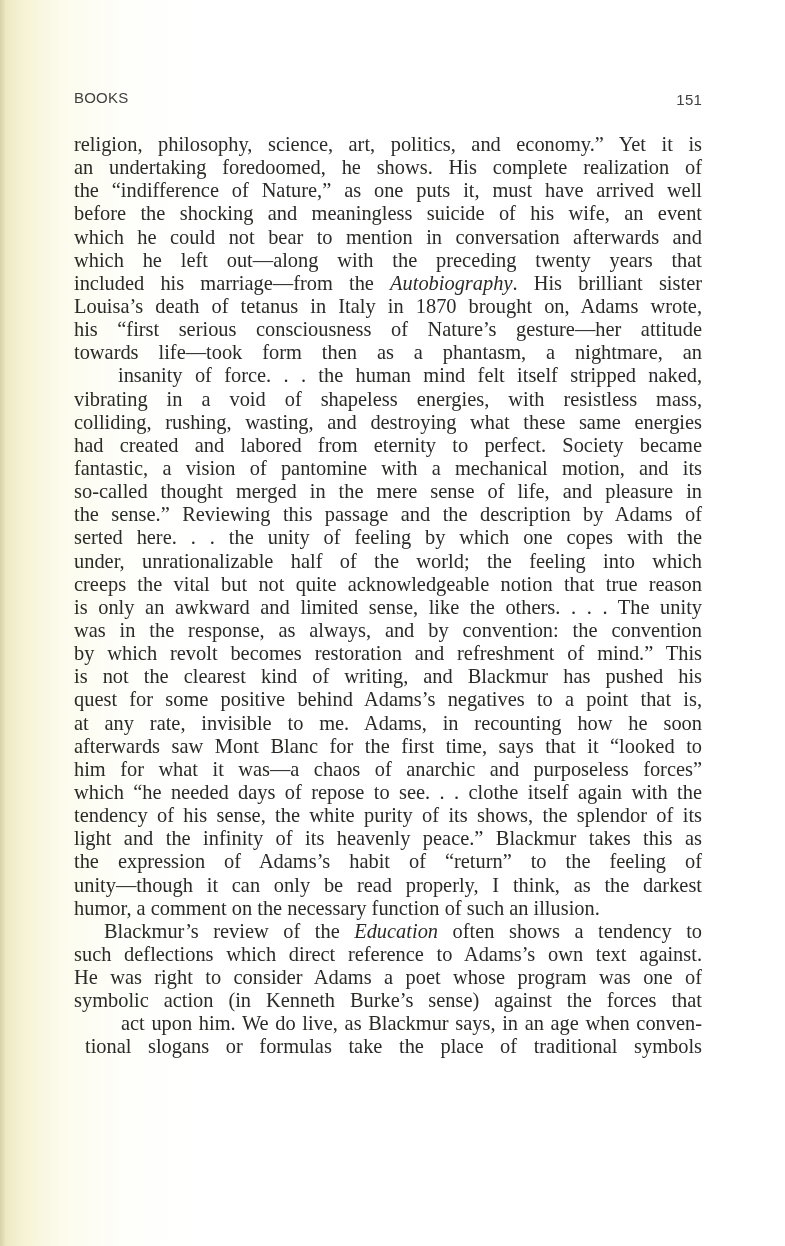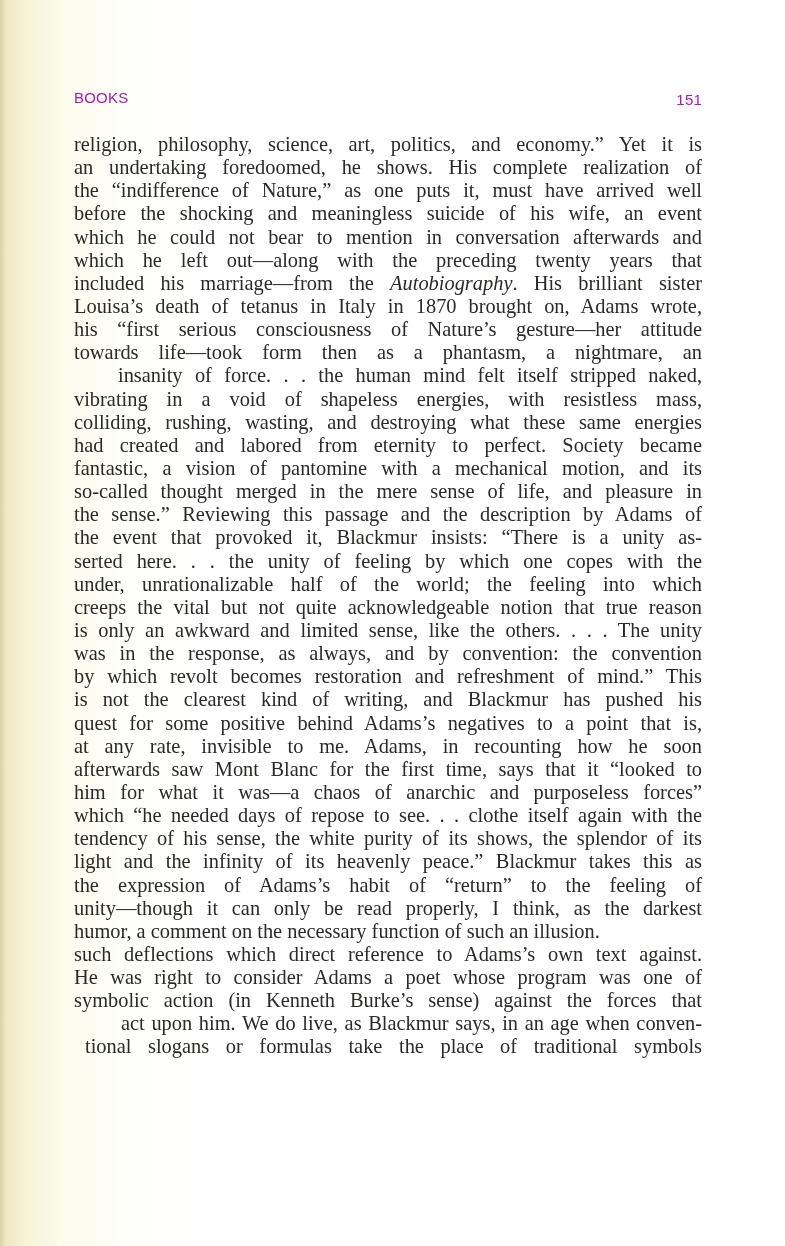--- a/index.html
+++ b/index.html
@@ -9,21 +9,21 @@
       font-family: "Liberation Serif", "DejaVu Serif", serif;
       color: #2a2a28;
     }
     .gutter-edge {
       position: absolute; left: 0; top: 0; width: 6px; height: 1246px;
       background: linear-gradient(to right, #d8d2a8, rgba(235,230,191,0));
     }
     .running-head {
       position: absolute; top: 89px; left: 74px; width: 628px; height: 24px;
       font-family: "Liberation Sans", "DejaVu Sans", sans-serif;
-      font-size: 15px; color: #a21caf; letter-spacing: 0.2px;
+      font-size: 15px; color: #404040; letter-spacing: 0.2px;
     }
     .running-head .title { position: absolute; left: 0; top: 0; }
     .running-head .folio { position: absolute; right: 0; top: 2px; }
     .body-text {
       position: absolute; top: 133px; left: 74px; width: 628px;
       font-size: 20.4px; line-height: 23.15px;
     }
     .line {
       display: block; white-space: nowrap; text-align: justify; text-align-last: justify;
       height: 23.15px; overflow: visible;
@@ -55,37 +55,37 @@
   <span class="line" style="white-space: normal; word-spacing: 0px;">Louisa’s death of tetanus in Italy in 1870 brought on, Adams wrote,</span>
   <span class="line" style="white-space: normal; word-spacing: 0px;">his “first serious consciousness of Nature’s gesture—her attitude</span>
   <span class="line" style="white-space: normal; word-spacing: 0px;">towards life—took form then as a phantasm, a nightmare, an</span>
   <span class="line" style="white-space: normal; word-spacing: 0px; margin-left: 44px;">insanity of force. . . the human mind felt itself stripped naked,</span>
   <span class="line" style="white-space: normal; word-spacing: 0px;">vibrating in a void of shapeless energies, with resistless mass,</span>
   <span class="line" style="white-space: normal; word-spacing: 0px;">colliding, rushing, wasting, and destroying what these same energies</span>
   <span class="line" style="white-space: normal; word-spacing: 0px;">had created and labored from eternity to perfect. Society became</span>
   <span class="line" style="white-space: normal; word-spacing: 0px;">fantastic, a vision of pantomine with a mechanical motion, and its</span>
   <span class="line" style="white-space: normal; word-spacing: 0px;">so-called thought merged in the mere sense of life, and pleasure in</span>
   <span class="line" style="white-space: normal; word-spacing: 0px;">the sense.” Reviewing this passage and the description by Adams of</span>
-  <span class="line" style="white-space: normal; word-spacing: 0px;">the event that provoked it, Blackmur insists: “There is a unity as-</span>
   <span class="line" style="white-space: normal; word-spacing: 0px;">serted here. . . the unity of feeling by which one copes with the</span>
   <span class="line" style="white-space: normal; word-spacing: 0px;">under, unrationalizable half of the world; the feeling into which</span>
   <span class="line" style="white-space: normal; word-spacing: 0px;">creeps the vital but not quite acknowledgeable notion that true reason</span>
   <span class="line" style="white-space: normal; word-spacing: 0px;">is only an awkward and limited sense, like the others. . . . The unity</span>
   <span class="line" style="white-space: normal; word-spacing: 0px;">was in the response, as always, and by convention: the convention</span>
   <span class="line" style="white-space: normal; word-spacing: 0px;">by which revolt becomes restoration and refreshment of mind.” This</span>
   <span class="line" style="white-space: normal; word-spacing: 0px;">is not the clearest kind of writing, and Blackmur has pushed his</span>
   <span class="line" style="white-space: normal; word-spacing: 0px;">quest for some positive behind Adams’s negatives to a point that is,</span>
   <span class="line" style="white-space: normal; word-spacing: 0px;">at any rate, invisible to me. Adams, in recounting how he soon</span>
   <span class="line" style="white-space: normal; word-spacing: 0px;">afterwards saw Mont Blanc for the first time, says that it “looked to</span>
   <span class="line" style="white-space: normal; word-spacing: 0px;">him for what it was—a chaos of anarchic and purposeless forces”</span>
   <span class="line" style="white-space: normal; word-spacing: 0px;">which “he needed days of repose to see. . . clothe itself again with the</span>
   <span class="line" style="white-space: normal; word-spacing: 0px;">tendency of his sense, the white purity of its shows, the splendor of its</span>
   <span class="line" style="white-space: normal; word-spacing: 0px;">light and the infinity of its heavenly peace.” Blackmur takes this as</span>
   <span class="line" style="white-space: normal; word-spacing: 0px;">the expression of Adams’s habit of “return” to the feeling of</span>
   <span class="line" style="white-space: normal; word-spacing: 0px;">unity—though it can only be read properly, I think, as the darkest</span>
   <span class="line last" style="white-space: normal; word-spacing: 0px;">humor, a comment on the necessary function of such an illusion.</span>
 
+  <span class="line indent" style="white-space: normal; word-spacing: 0px;"><span>Blackmur’s review of the </span><em>Education</em><span> often shows a tendency to</span></span>
   <span class="line" style="white-space: normal; word-spacing: 0px;">such deflections which direct reference to Adams’s own text against.</span>
   <span class="line" style="white-space: normal; word-spacing: 0px;">He was right to consider Adams a poet whose program was one of</span>
   <span class="line" style="white-space: normal; word-spacing: 0px;">symbolic action (in Kenneth Burke’s sense) against the forces that</span>
   <span class="line" style="white-space: normal; word-spacing: 0px; margin-left: 47px;">act upon him. We do live, as Blackmur says, in an age when conven-</span>
   <span class="line" style="white-space: normal; word-spacing: 0px; margin-left: 11px;">tional slogans or formulas take the place of traditional symbols</span>
 </div>
 
 </body></html>

